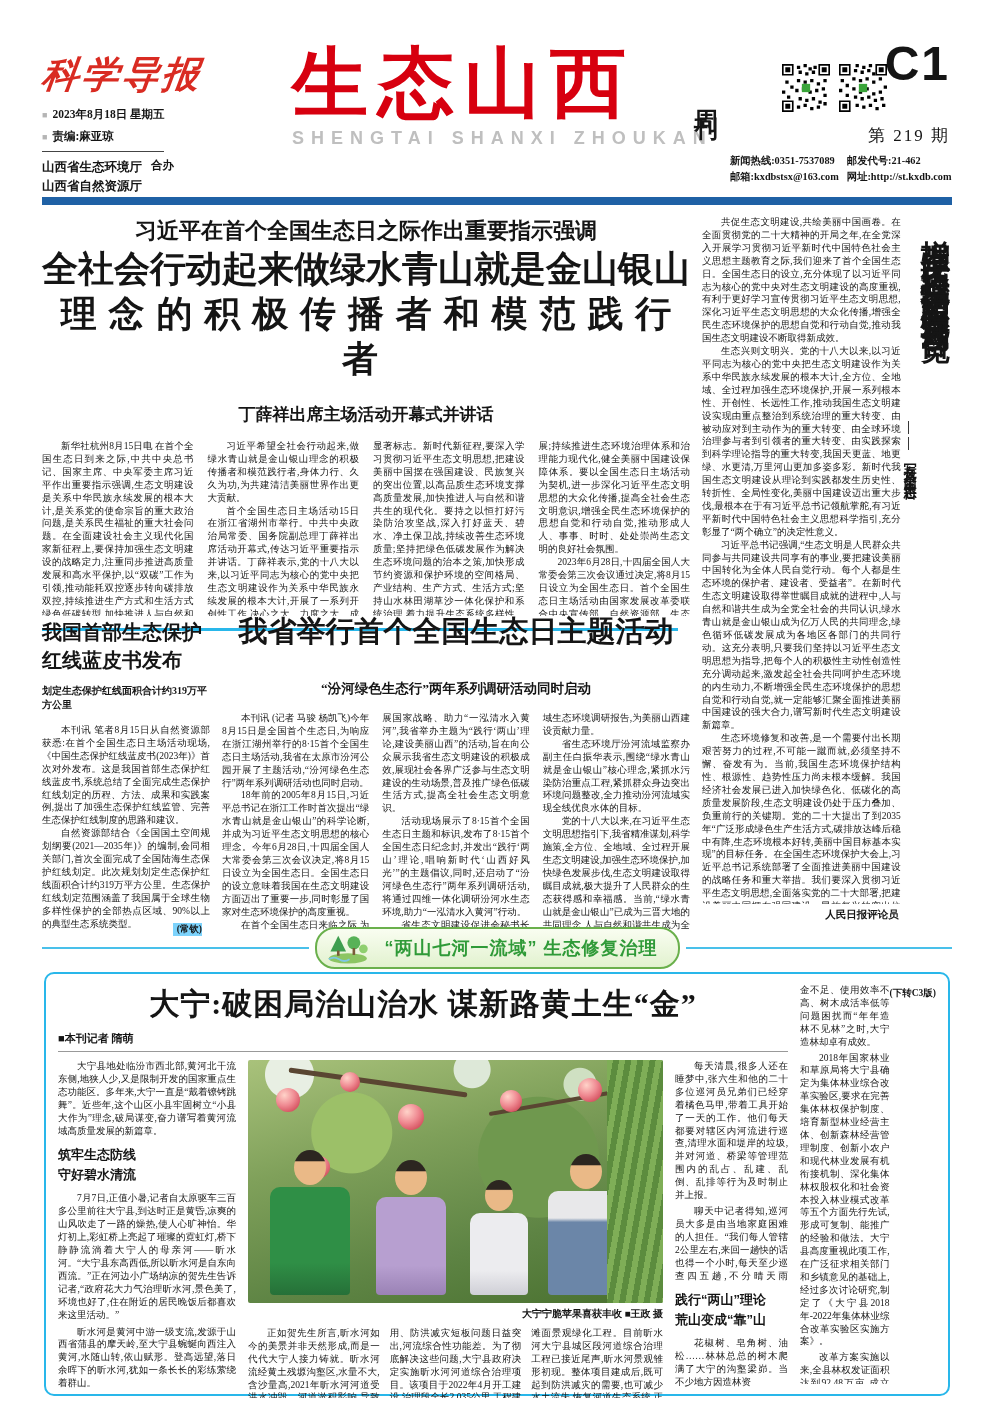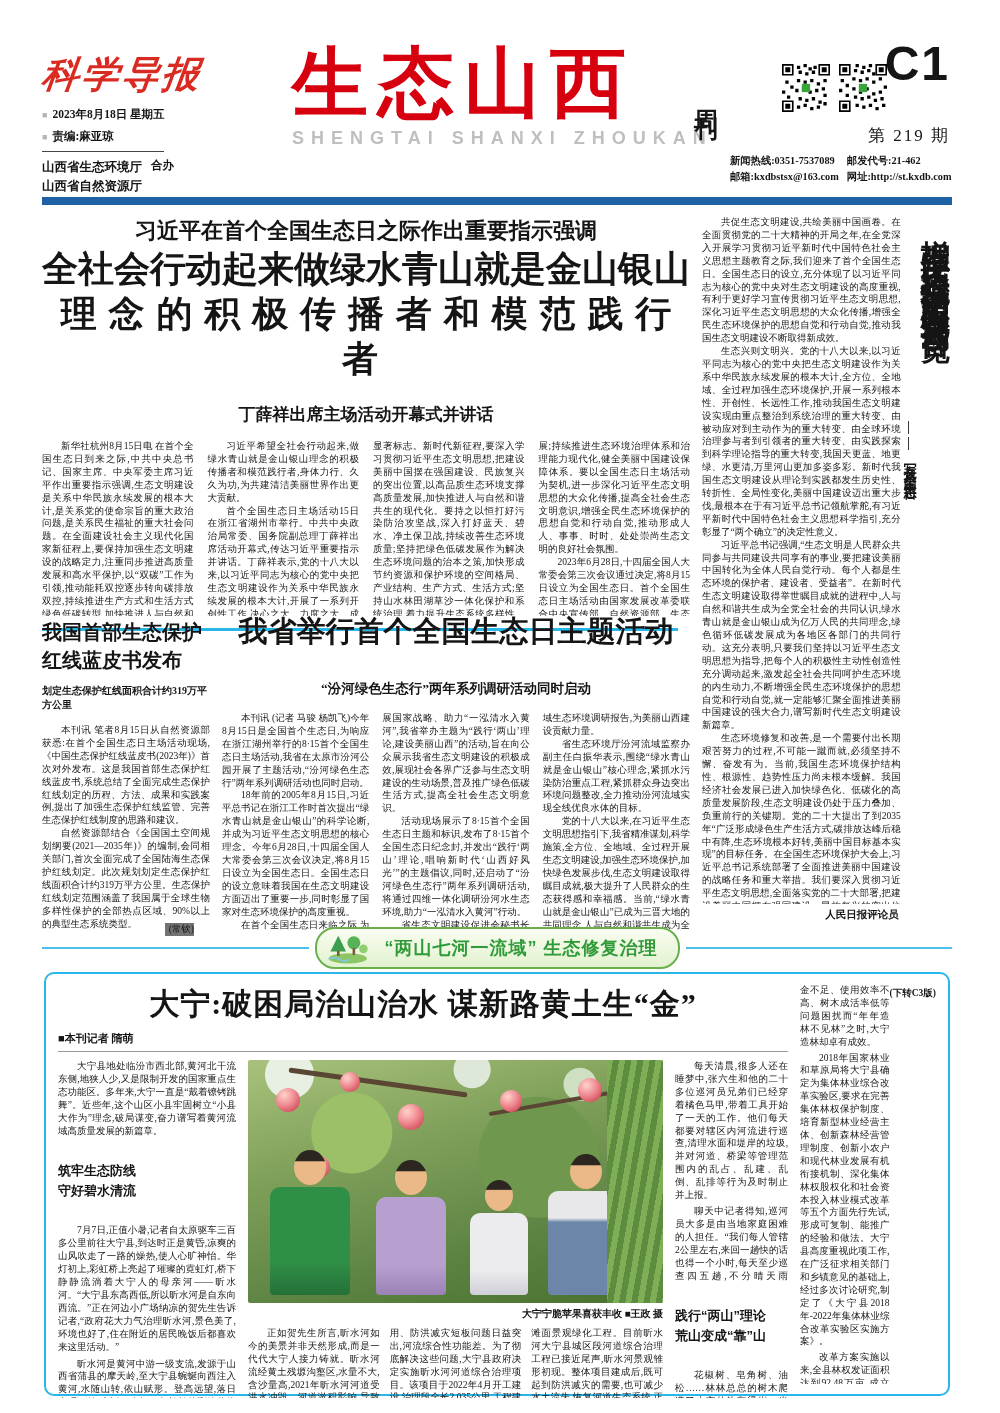--- a/index.html
+++ b/index.html
@@ -48,42 +48,42 @@
   .comm-byline{position:absolute;bottom:0;right:2px;font-size:10.5px;font-weight:700}
   .comm-sub{writing-mode:vertical-rl;font-size:13px;font-weight:700;margin-top:205px;letter-spacing:3px}
   .comm-title{writing-mode:vertical-rl;font-size:29px;font-weight:900;letter-spacing:5px;line-height:1.15}
 
   
   .mid-section{position:absolute;left:42px;top:612px;width:648px;height:312px}
   .bluebook{position:absolute;left:0;top:6px;width:168px;height:304px}
   .bb-title{font-size:20px;font-weight:900;font-family:"Liberation Sans",sans-serif;line-height:1.4}
   .bb-sub{font-size:10px;font-weight:700;margin-top:10px}
   .bb-body{position:relative;margin-top:12px;height:212px;overflow:hidden}
-  .bb-sign{position:absolute;right:16px;bottom:0;font-weight:400;font-size:9.5px;background:#737373;padding-left:4px}
+  .bb-sign{position:absolute;right:8px;bottom:0;font-weight:700;font-size:9.5px;background:#7dd3fc;padding-left:4px}
   .province{position:absolute;left:180px;top:0;width:468px}
   .pv-title{font-size:29px;font-weight:900;text-align:center;font-family:"Liberation Sans",sans-serif}
   .pv-sub{font-size:13.5px;font-weight:700;text-align:center;margin-top:28px}
   .pv-cols{display:flex;gap:13px;margin-top:14px;height:218px;overflow:hidden}
   .pv-col{flex:1}
 
   
   .banner-row{position:absolute;left:42px;top:928px;width:910px;height:40px;display:flex;align-items:center}
   .bline{flex:1;height:2.5px;background:#49c0ea}
   .pill{display:flex;align-items:center;gap:6px;border:2.5px solid #6ab04c;border-radius:20px;background:linear-gradient(#f9fdf1,#e2f2cf);padding:3px 20px 3px 10px;margin:0 6px}
   .pill-text{font-size:18px;font-weight:900;color:#2f9a38;letter-spacing:1px;font-family:"Liberation Sans",sans-serif}
 
   
   .daning-box{position:absolute;left:44px;top:972px;width:906px;height:424px;border:2.5px solid #29b7ea;border-radius:10px;padding:10px 12px;display:flex;gap:12px}
   .d-main{flex:1;display:flex;flex-direction:column}
   .d-title{font-size:30px;font-weight:900;text-align:center;letter-spacing:1px}
   .d-byline{font-size:11px;font-weight:700;border-bottom:1px solid #999;padding:6px 0 5px;margin-bottom:8px}
   .d-cols{display:flex;gap:12px;height:338px}
   .d-left{width:178px;overflow:hidden}
   .d-left p{margin-bottom:4px}
-  .subhead{font-size:13px;font-weight:900;font-family:"Liberation Sans",sans-serif;white-space:pre-line;line-height:1.5;margin:24px 0}
+  .subhead{font-size:13px;font-weight:900;font-family:"Liberation Sans",sans-serif;white-space:pre-line;line-height:1.5;margin:8px 0}
   .d-photoblock{width:415px;display:flex;flex-direction:column}
   .photo{position:relative;width:415px;height:246px;overflow:hidden;border-radius:2px;
     background:
       radial-gradient(circle at 10% 6%, #e8efe3 0 24px, rgba(0,0,0,0) 25px),
       radial-gradient(circle at 54% 4%, #dde8d8 0 18px, rgba(0,0,0,0) 19px),
       radial-gradient(circle at 80% 10%, #cfe0c2 0 16px, rgba(0,0,0,0) 17px),
       radial-gradient(circle at 25% 30%, #9cc068 0 40px, rgba(0,0,0,0) 41px),
       radial-gradient(circle at 70% 40%, #6f984e 0 60px, rgba(0,0,0,0) 61px),
       linear-gradient(165deg,#a9c27b,#7fa05a 35%,#5e8444 70%,#49702f)}
   .apple{position:absolute;border-radius:50%;background:radial-gradient(circle at 35% 30%, #ffd3c9, #ef8a92 45%, #d4505e 80%)}

